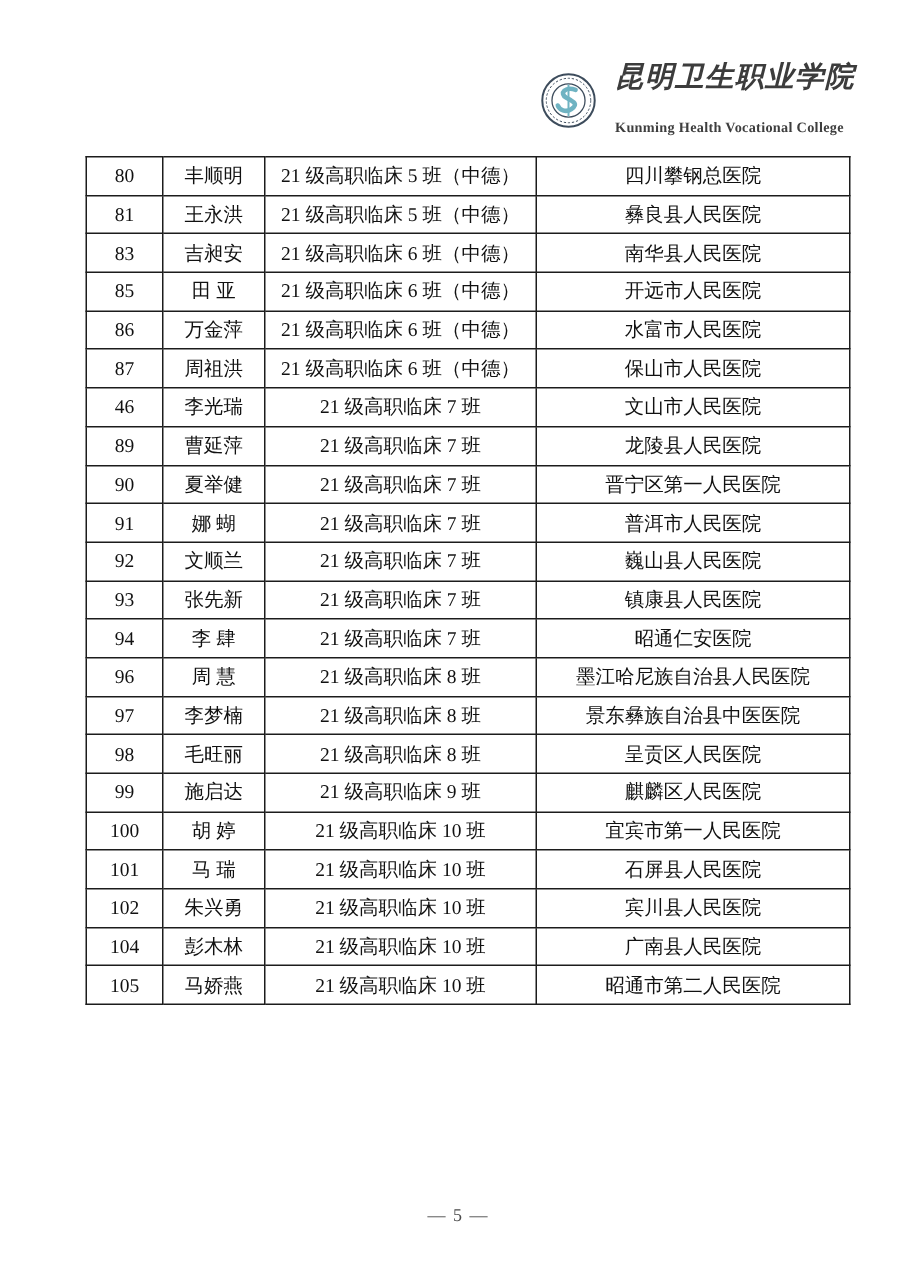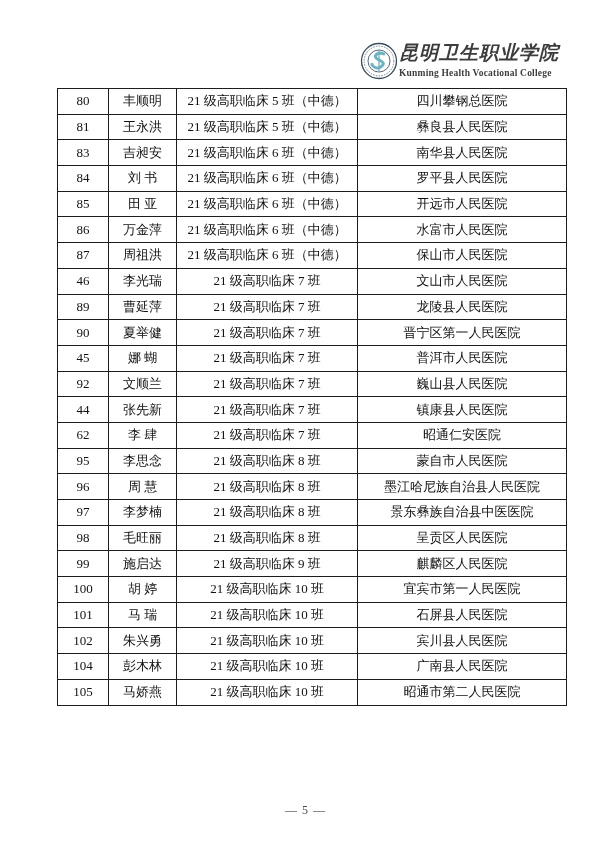--- a/index.html
+++ b/index.html
@@ -17,21 +17,21 @@
     height: 846px;
     background: #ffffff;
   }
   
   .logo {
     position: absolute;
     top: 42px;
     left: 360px;
     display: flex;
     align-items: center;
-    gap: 1px;
+    gap: 12px;
   }
   .seal {
     width: 38px;
     height: 38px;
     flex: 0 0 auto;
   }
   .logo-text {
     display: flex;
     flex-direction: column;
     line-height: 1.05;
@@ -43,26 +43,26 @@
     color: #3c3c3c;
     letter-spacing: 1px;
     white-space: nowrap;
   }
   .logo-en {
     font-size: 9.5px;
     font-weight: bold;
     color: #3e3e3e;
     letter-spacing: 0.2px;
     white-space: nowrap;
-    margin-top: 7px;
+    margin-top: 20px;
   }
   
   table.roster {
     position: absolute;
-    top: 88px;
+    top: 104px;
     left: 57px;
     width: 497px;
     border-collapse: collapse;
     table-layout: fixed;
   }
   table.roster td {
     border: 1px solid #1c1c1c;
     text-align: center;
     vertical-align: middle;
     font-size: 13px;
@@ -124,26 +124,20 @@
     </tr>
 
 
     <tr>
       <td class="c-no">83</td>
       <td class="c-name">吉昶安</td>
       <td class="c-class">21 级高职临床 6 班（中德）</td>
       <td class="c-hosp">南华县人民医院</td>
     </tr>
 
-    <tr>
-      <td class="c-no">84</td>
-      <td class="c-name">刘 书</td>
-      <td class="c-class">21 级高职临床 6 班（中德）</td>
-      <td class="c-hosp">罗平县人民医院</td>
-    </tr>
 
     <tr>
       <td class="c-no">85</td>
       <td class="c-name">田 亚</td>
       <td class="c-class">21 级高职临床 6 班（中德）</td>
       <td class="c-hosp">开远市人民医院</td>
     </tr>
 
     <tr>
       <td class="c-no">86</td>
@@ -174,53 +168,47 @@
     </tr>
 
     <tr>
       <td class="c-no">90</td>
       <td class="c-name">夏举健</td>
       <td class="c-class">21 级高职临床 7 班</td>
       <td class="c-hosp">晋宁区第一人民医院</td>
     </tr>
 
     <tr>
-      <td class="c-no">45</td>
+      <td class="c-no">91</td>
       <td class="c-name">娜 蝴</td>
       <td class="c-class">21 级高职临床 7 班</td>
       <td class="c-hosp">普洱市人民医院</td>
     </tr>
 
     <tr>
       <td class="c-no">92</td>
       <td class="c-name">文顺兰</td>
       <td class="c-class">21 级高职临床 7 班</td>
       <td class="c-hosp">巍山县人民医院</td>
     </tr>
 
     <tr>
-      <td class="c-no">44</td>
+      <td class="c-no">93</td>
       <td class="c-name">张先新</td>
       <td class="c-class">21 级高职临床 7 班</td>
       <td class="c-hosp">镇康县人民医院</td>
     </tr>
 
     <tr>
-      <td class="c-no">62</td>
+      <td class="c-no">94</td>
       <td class="c-name">李 肆</td>
       <td class="c-class">21 级高职临床 7 班</td>
       <td class="c-hosp">昭通仁安医院</td>
     </tr>
 
-    <tr>
-      <td class="c-no">95</td>
-      <td class="c-name">李思念</td>
-      <td class="c-class">21 级高职临床 8 班</td>
-      <td class="c-hosp">蒙自市人民医院</td>
-    </tr>
 
     <tr>
       <td class="c-no">96</td>
       <td class="c-name">周 慧</td>
       <td class="c-class">21 级高职临床 8 班</td>
       <td class="c-hosp">墨江哈尼族自治县人民医院</td>
     </tr>
 
     <tr>
       <td class="c-no">97</td>

